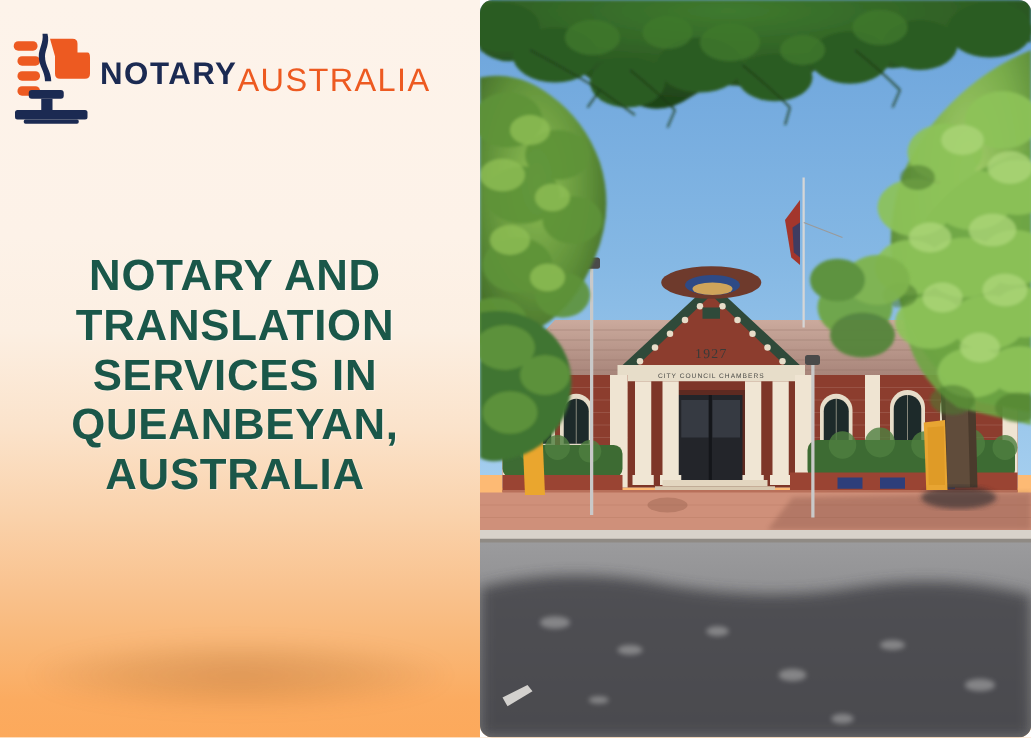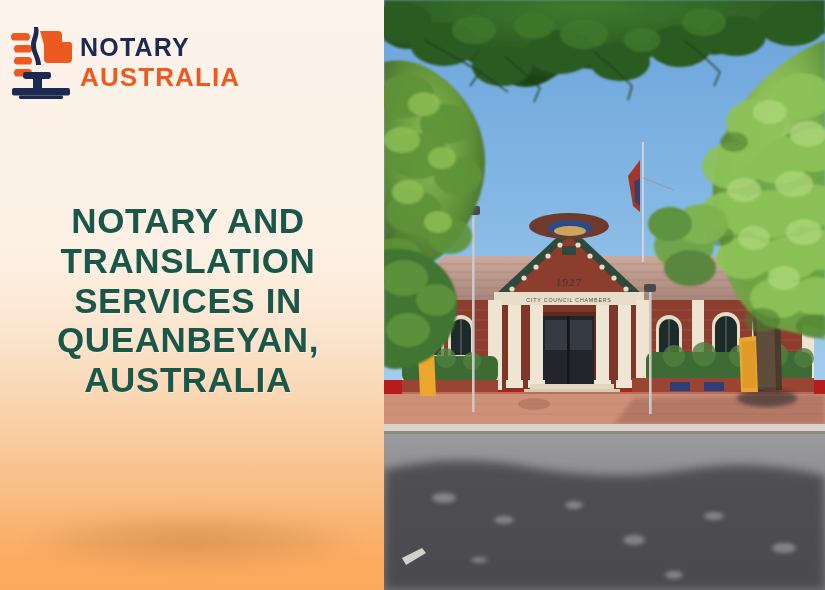--- a/index.html
+++ b/index.html
@@ -67,33 +67,32 @@
   }
   .logo-mark {
     flex: 0 0 62px;
     width: 62px;
     height: 78px;
     margin-right: 8px;
     position: relative;
   }
   .logo-text {
     display: flex;
-    flex-direction: column;
     justify-content: center;
     line-height: 1;
   }
   .logo-line1 {
     font-size: 25px;
     font-weight: 700;
     letter-spacing: 1.2px;
     color: #1b2a52;
   }
   .logo-line2 {
     font-size: 26px;
-    font-weight: 700;
+    font-weight: 400;
     letter-spacing: 1.1px;
     color: #ed5a21;
     margin-top: 4px;
   }
   .logo-line3 {
     font-size: 12.5px;
     font-weight: 500;
     letter-spacing: 0.9px;
     color: #1b2a52;
     margin-top: 5px;
@@ -116,21 +115,22 @@
     box-sizing: border-box;
   }
 
   
   .photo-panel {
     position: relative;
     width: 441px;
     height: 590px;
     flex: 0 0 441px;
     overflow: hidden;
-    background: #b91c1c;
+    background: #fdba74;
+    border-radius: 10px;
   }
   .photo-svg { display: block; width: 441px; height: 590px; }
 </style>
 </head>
 <body>
 
 <div id="banner">
 
   <div class="left-panel">
 

